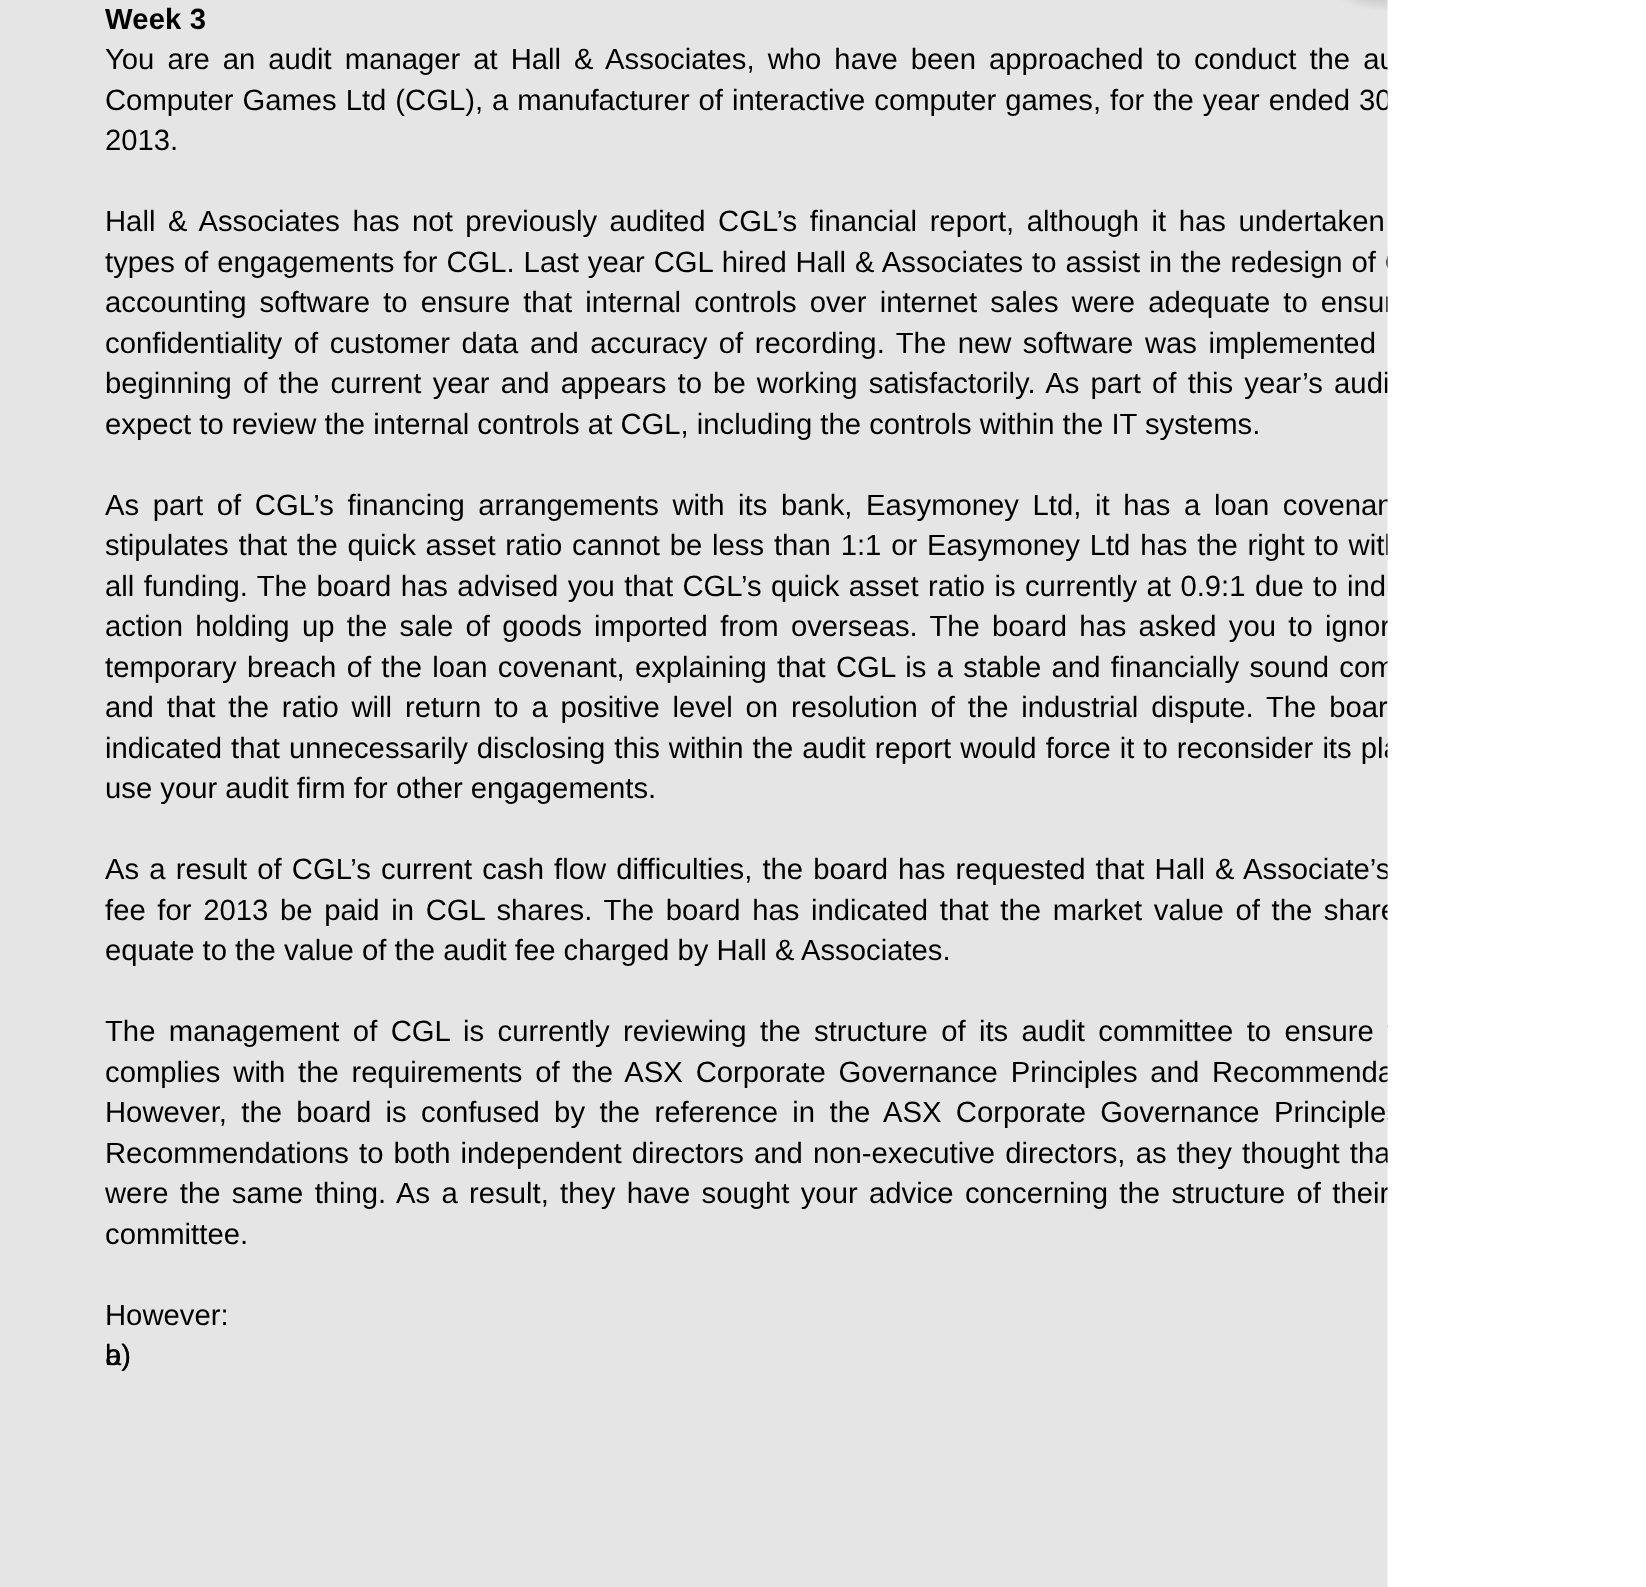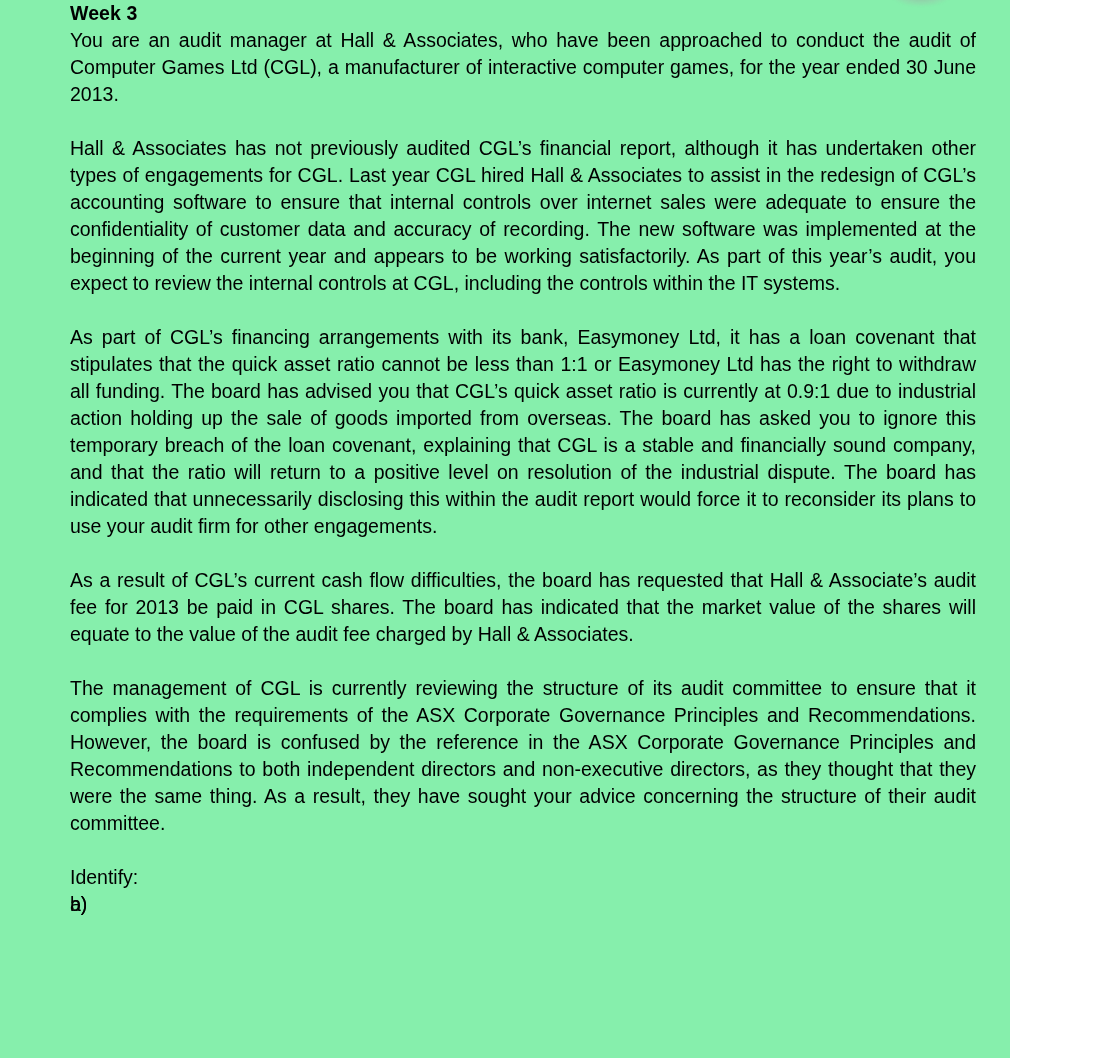--- a/index.html
+++ b/index.html
@@ -7,23 +7,23 @@
     margin: 0;
     padding: 0;
     background: #ffffff;
   }
   body {
     font-family: "Liberation Sans", sans-serif;
     color: #000000;
   }
   #page {
     position: relative;
-    width: 1010px;
+    width: 925px;
     height: 1058px;
-    background: #86efac;
+    background: #e5e5e5;
     overflow: hidden;
   }
   
   #scan-artifact {
     position: absolute;
     top: -14px;
     left: 892px;
     width: 58px;
     height: 20px;
     border-radius: 50%;
@@ -106,21 +106,21 @@
     <div class="spacer"></div>
 
     <p class="para">As a result of CGL’s current cash flow difficulties, the board has requested that Hall &amp; Associate’s audit fee for 2013 be paid in CGL shares. The board has indicated that the market value of the shares will equate to the value of the audit fee charged by Hall &amp; Associates.</p>
 
     <div class="spacer"></div>
 
     <p class="para">The management of CGL is currently reviewing the structure of its audit committee to ensure that it complies with the requirements of the ASX Corporate Governance Principles and Recommendations. However, the board is confused by the reference in the ASX Corporate Governance Principles and Recommendations to both independent directors and non-executive directors, as they thought that they were the same thing. As a result, they have sought your advice concerning the structure of their audit committee.</p>
 
     <div class="spacer"></div>
 
-    <p class="para">Identify:</p>
+    <p class="para">However:</p>
 
     <ol class="required-list">
       <li>
         <span class="marker">a)</span>
       </li>
       <li>
         <span class="marker">b)</span>
       </li>
     </ol>
 

